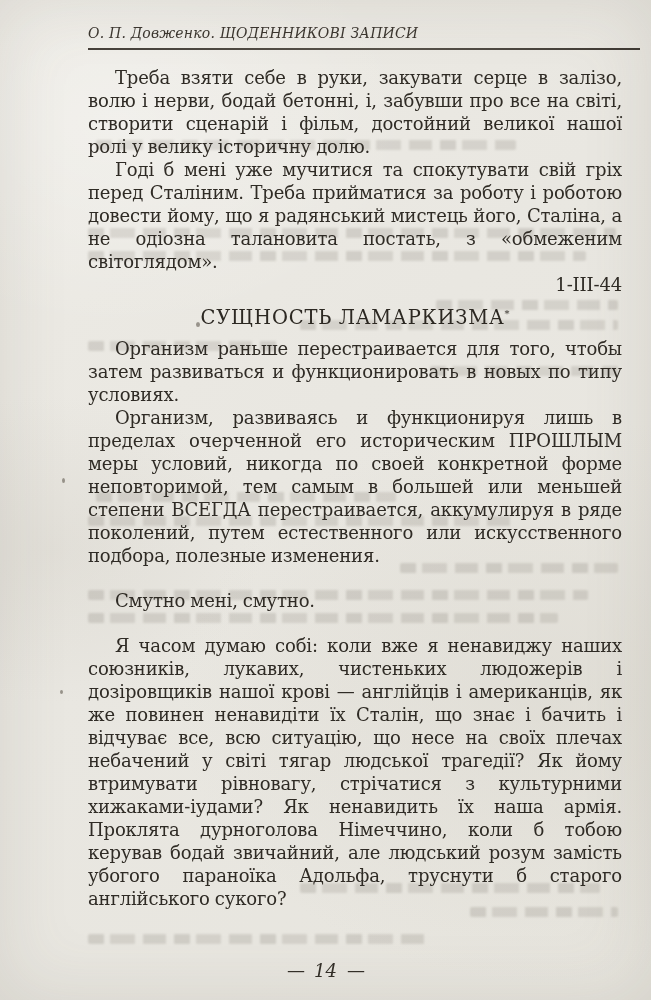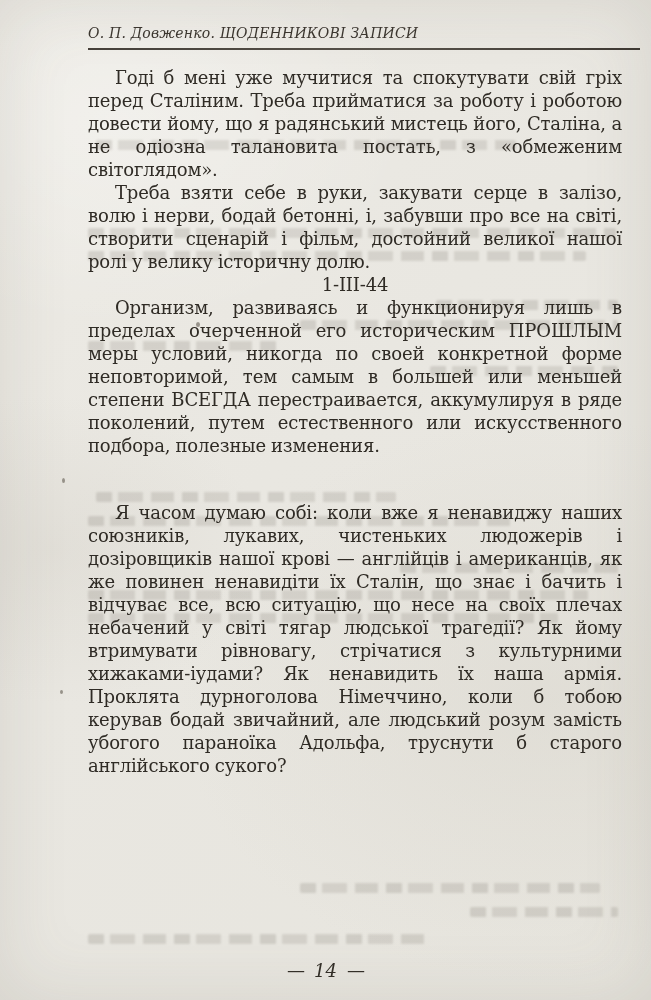--- a/index.html
+++ b/index.html
@@ -27,21 +27,21 @@
     position:absolute;left:88px;top:48px;width:552px;height:2px;
     background:linear-gradient(90deg,#45403a 0%,#57524a 55%,#3e3933 100%);
   }
   
   .text-block{
     position:absolute;left:88px;top:66px;width:534px;
     font-size:18px;line-height:23px;
     text-align:justify;word-spacing:-.5px;letter-spacing:-.15px;
   }
   .para{margin:0;text-indent:27px;}
-  .date-line{text-align:center;line-height:23px;}
+  .date-line{text-align:right;line-height:23px;}
   .section-head{
     margin:10px 0 8px;font-size:19.5px;font-weight:normal;
     letter-spacing:.8px;text-align:center;text-indent:0;color:#2c2822;
   }
   .gap{height:22px;}
   sup.note-mark{font-size:10px;line-height:0;vertical-align:super;letter-spacing:0;}
   
   .pageno{
     position:absolute;left:0;top:960px;width:651px;
     text-align:center;font-size:18px;color:#332f28;
@@ -81,28 +81,31 @@
   <div class="ghost" style="top:934px;left:88px;width:340px;"></div>
   <div class="speck" style="top:322px;left:196px;width:4px;height:5px;"></div>
   <div class="speck" style="top:478px;left:62px;width:3px;height:5px;"></div>
   <div class="speck" style="top:690px;left:60px;width:3px;height:4px;"></div>
 
   <div class="running-head">О. П. Довженко. ЩОДЕННИКОВІ ЗАПИСИ</div>
   <div class="head-rule"></div>
 
   <main class="text-block">
 
+    <p class="para">Треба взяти себе в руки, закувати серце в залізо, волю і нерви, бодай бетонні, і, забувши про все на світі, створити сценарій і фільм, достойний великої нашої ролі у велику історичну долю.</p>
     <p class="para">Годі б мені уже мучитися та спокутувати свій гріх перед Сталіним. Треба прийматися за роботу і роботою довести йому, що я радянський мистець його, Сталіна, а не одіозна талановита постать, з «обмеженим світоглядом».</p>
-    <p class="para">Треба взяти себе в руки, закувати серце в залізо, волю і нерви, бодай бетонні, і, забувши про все на світі, створити сценарій і фільм, достойний великої нашої ролі у велику історичну долю.</p>
     <div class="date-line">1-III-44</div>
 
+    <h2 class="section-head"><span>СУЩНОСТЬ ЛАМАРКИЗМА</span><sup class="note-mark">*</sup></h2>
+    <p class="para">Организм раньше перестраивается для того, чтобы затем развиваться и функционировать в новых по типу условиях.</p>
 
     <p class="para">Организм, развиваясь и функционируя лишь в пределах очерченной его историческим ПРОШЛЫМ меры условий, никогда по своей конкретной форме неповторимой, тем самым в большей или меньшей степени ВСЕГДА перестраивается, аккумулируя в ряде поколений, путем естественного или искусственного подбора, полезные изменения.</p>
 
     <div class="gap"></div>
+    <p class="para">Смутно мені, смутно.</p>
 
     <div class="gap"></div>
     <p class="para"><span>Я часом думаю собі: коли вже я ненавиджу наших союзників, лукавих, чистеньких людожерів і дозіровщиків нашої крові — англійців і американців, як же повинен ненавидіти їх Сталін, що знає і бачить і відчуває все, всю ситуацію, що несе на своїх плечах небачений у світі тягар людської трагедії? Як йому втримувати рівновагу, стрічатися з культурними хижаками-іудами? Як ненавидить їх наша армія. Проклята дурноголова Німеччино, коли б тобою керував бодай звичайний, але людський розум замість убогого параноїка Адольфа, труснути б старого англійського сукого?</span></p>
 
   </main>
 
   <div class="pageno">
     <span class="dash">—</span><span class="num">14</span><span class="dash">—</span>
   </div>
 

